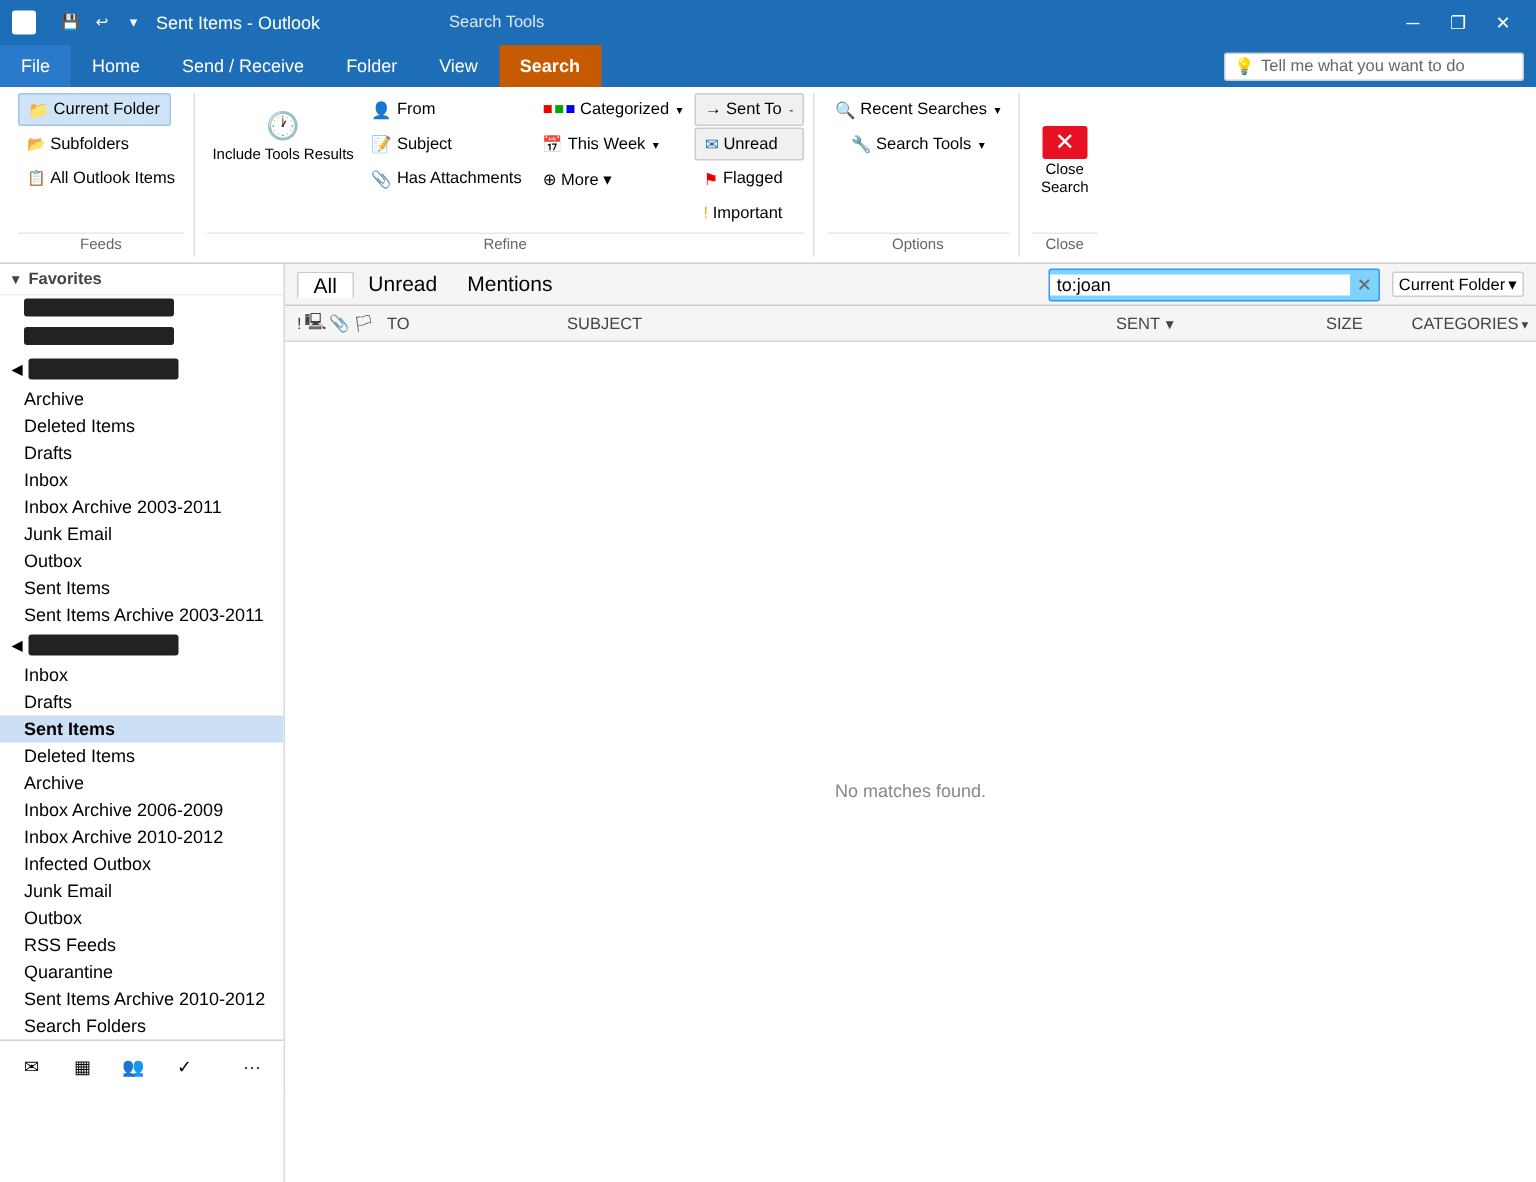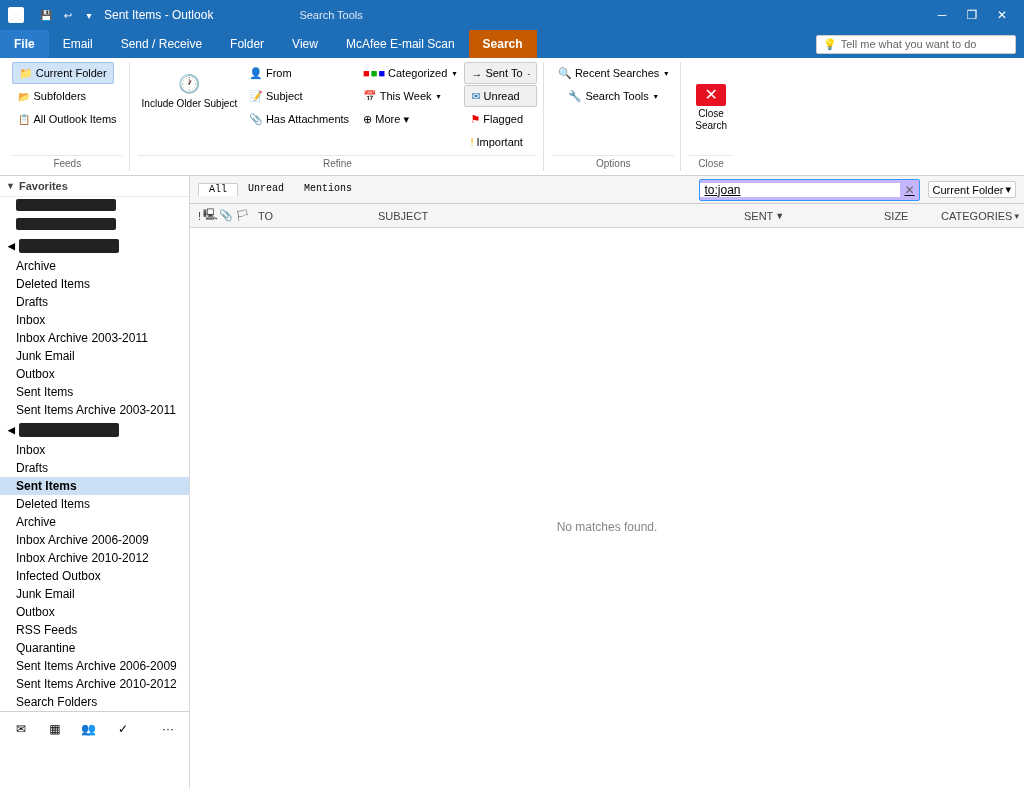--- a/index.html
+++ b/index.html
@@ -26,21 +26,21 @@
     .ribbon-tab {
       padding: 6px 14px;
       color: white;
       font-size: 12px;
       cursor: pointer;
       height: 28px;
       display: flex;
       align-items: center;
     }
     .ribbon-tab.active { background: white; color: #1e6db7; font-weight: 600; }
-    .ribbon-tab.file { background: #2a7acc; font-weight: bold; }
+    .ribbon-tab.file { background: #2a7acc; font-weight: normal; }
 
     .ribbon-content { display: flex; padding: 4px 6px; gap: 2px; align-items: stretch; background: white; border-bottom: 1px solid #d0d0d0; }
     .ribbon-group { display: flex; flex-direction: column; border-right: 1px solid #e0e0e0; padding: 0 6px; min-width: 0; }
     .ribbon-group-content { display: flex; gap: 2px; flex: 1; align-items: center; }
     .ribbon-group-label { font-size: 10px; color: #666; text-align: center; padding: 2px 0; border-top: 1px solid #e8e8e8; margin-top: 2px; }
     .ribbon-btn {
       display: flex; flex-direction: column; align-items: center; justify-content: center;
       padding: 2px 4px; cursor: pointer; border-radius: 2px; min-width: 36px; height: 56px;
     }
     .ribbon-btn-icon { width: 28px; height: 28px; display: flex; align-items: center; justify-content: center; font-size: 18px; }
@@ -50,23 +50,23 @@
     
     .tell-me { display: flex; align-items: center; gap: 4px; border: 1px solid #ccc; border-radius: 2px; padding: 2px 6px; width: 200px; font-size: 11px; color: #666; background: white; margin-left: auto; }
 
     
     .sidebar { width: 190px; background: white; border-right: 1px solid #d8d8d8; overflow-y: auto; flex-shrink: 0; }
     .sidebar-section-header { font-weight: bold; font-size: 12px; padding: 4px 8px; cursor: pointer; display: flex; align-items: center; gap: 4px; }
     .sidebar-item { padding: 2px 8px 2px 16px; font-size: 12px; cursor: pointer; white-space: nowrap; overflow: hidden; text-overflow: ellipsis; }
     .sidebar-item.selected { background: #cce0f5; font-weight: bold; }
     .favorites-header { color: #444; font-size: 11px; font-weight: 600; padding: 4px 8px; border-bottom: 1px solid #eee; }
     .search-tabs { display: flex; gap: 0; }
-    .search-tab { padding: 0 10px; font-size: 10px; cursor: pointer; border-radius: 2px 2px 0 0; font-family: Liberation Mono, monospace; }
+    .search-tab { padding: 0 10px; font-size: 14px; cursor: pointer; border-radius: 2px 2px 0 0; }
     .search-tab.active { background: white; border: 1px solid #ccc; border-bottom: 1px solid white; }
-    .search-input-wrap { display: flex; align-items: center; margin-left: auto; background: #c4b5fd; border: 1px solid #3399ff; border-radius: 2px; height: 22px; text-decoration: underline; }
+    .search-input-wrap { display: flex; align-items: center; margin-left: auto; background: #7dd3fc; border: 1px solid #3399ff; border-radius: 2px; height: 22px; }
     .search-input { border: none; outline: none; font-size: 12px; padding: 0 4px; width: 200px; }
     .search-clear-btn { padding: 0 4px; cursor: pointer; color: #666; font-size: 12px; }
     .scope-dropdown { background: white; border: 1px solid #ccc; border-radius: 2px; padding: 1px 4px; font-size: 11px; cursor: pointer; display: flex; align-items: center; gap: 2px; }
 
     
     .email-list-area { flex: 1; display: flex; flex-direction: column; background: white; }
     .email-list-header { display: flex; align-items: center; background: #f5f5f5; border-bottom: 1px solid #d8d8d8; height: 24px; padding: 0 4px; }
     .email-list-col { font-size: 11px; color: #444; padding: 0 4px; cursor: pointer; display: flex; align-items: center; gap: 2px; }
     .email-list-col.importance { width: 60px; }
     .email-list-col.to { width: 120px; flex-shrink: 0; }
@@ -105,25 +105,24 @@
   </div>
   <div class="title-bar-controls">
     <div class="title-bar-btn">─</div>
     <div class="title-bar-btn">❐</div>
     <div class="title-bar-btn close">✕</div>
   </div>
 </div>
 
 <div class="ribbon-tabs">
   <div class="ribbon-tab file">File</div>
-  <div class="ribbon-tab">Email</div>
+  <div class="ribbon-tab">Home</div>
   <div class="ribbon-tab">Send / Receive</div>
   <div class="ribbon-tab">Folder</div>
   <div class="ribbon-tab">View</div>
-  <div class="ribbon-tab">McAfee E-mail Scan</div>
   <div class="ribbon-tab active tab-search" style="background:#c55a00; color:white;">Search</div>
   <div style="flex:1; display:flex; align-items:center; justify-content:flex-end; padding-right:8px;">
     <div class="tell-me">
       <span style="color:#f0c000;">💡</span>
       <span>Tell me what you want to do</span>
     </div>
   </div>
 </div>
 
 <div class="ribbon-content">
@@ -143,21 +142,21 @@
         <span>All Outlook Items</span>
       </div>
     </div>
     <div class="ribbon-group-label">Feeds</div>
   </div>
 
   <div class="ribbon-group">
     <div class="ribbon-group-content" style="flex-wrap:wrap; max-width:400px; align-items:flex-start;">
       <div class="ribbon-btn" style="height:56px; min-width:46px;">
         <div class="ribbon-btn-icon">🕐</div>
-        <div class="ribbon-btn-label">Include Older Subject</div>
+        <div class="ribbon-btn-label">Include Tools Results</div>
       </div>
       <div style="display:flex; flex-direction:column; gap:1px;">
         <div class="ribbon-btn-sm">
           <span>👤</span>
           <span>From</span>
         </div>
         <div class="ribbon-btn-sm">
           <span>📝</span>
           <span>Subject</span>
         </div>
@@ -275,21 +274,20 @@
       <div class="sidebar-item selected">Sent Items</div>
       <div class="sidebar-item">Deleted Items</div>
       <div class="sidebar-item">Archive</div>
       <div class="sidebar-item">Inbox Archive 2006-2009</div>
       <div class="sidebar-item">Inbox Archive 2010-2012</div>
       <div class="sidebar-item">Infected Outbox</div>
       <div class="sidebar-item">Junk Email</div>
       <div class="sidebar-item">Outbox</div>
       <div class="sidebar-item">RSS Feeds</div>
       <div class="sidebar-item">Quarantine</div>
-      <div class="sidebar-item">Sent Items Archive 2006-2009</div>
       <div class="sidebar-item">Sent Items Archive 2010-2012</div>
       <div class="sidebar-item">Search Folders</div>
 
       <div class="bottom-nav">
         <div class="bottom-nav-btn">
           <span>✉</span>
         </div>
         <div class="bottom-nav-btn">
           <span>▦</span>
         </div>

